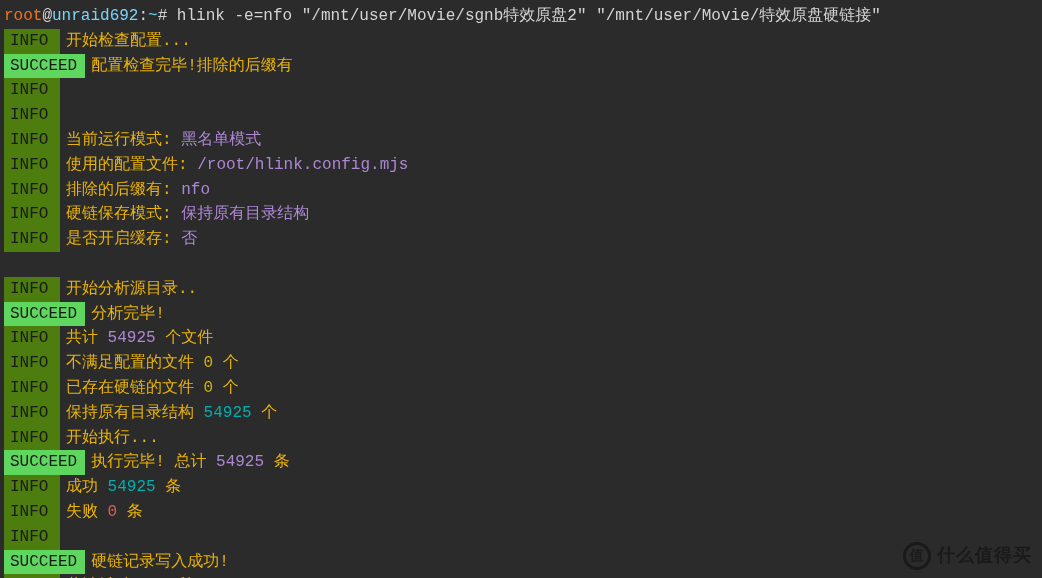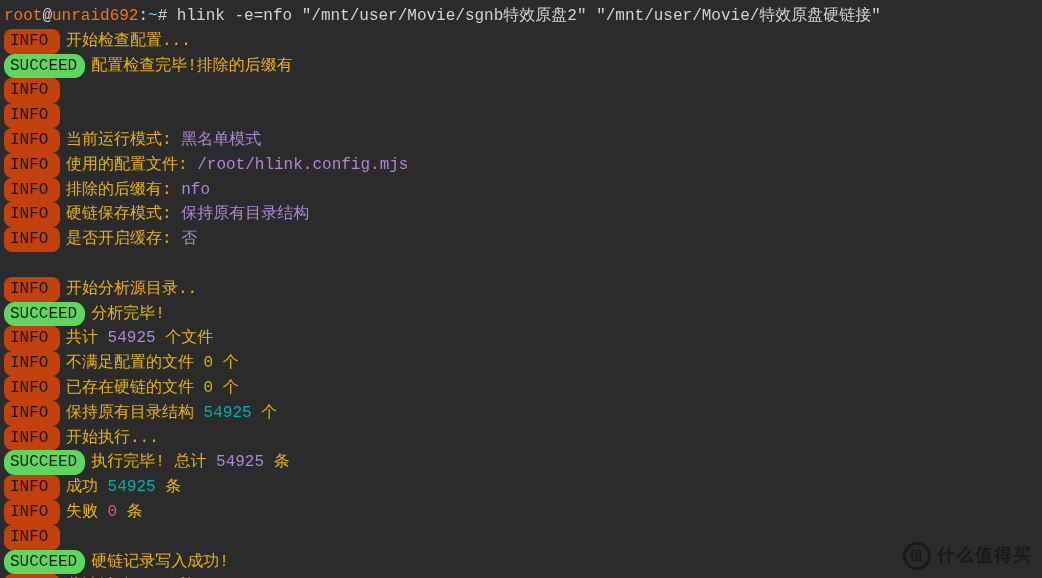--- a/index.html
+++ b/index.html
@@ -17,41 +17,41 @@
       width: 1042px;
       height: 578px;
       overflow: hidden;
       position: relative;
     }
     .prompt-line {
       white-space: nowrap;
     }
     .user { color: #f97316; }
     .at { color: #d4d4d4; }
-    .host { color: #f97316; margin-top: 28px; }
+    .host { color: #7dd3fc; margin-top: 28px; }
     .colon { color: #d4d4d4; }
     .path { color: #5fd7ff; }
     .hash { color: #d4d4d4; }
     .cmd { color: #d4d4d4; }
     .line {
       display: flex;
       align-items: baseline;
       gap: 0;
     }
     .tag {
       display: inline-block;
       min-width: 56px;
       padding: 0 8px 0 6px;
       margin-right: 6px;
       text-align: left;
       color: #1a1a1a;
       font-weight: normal;
     }
-    .tag.info { background: #c2410c; border-radius: 8px; }
-    .tag.succeed { background: #5fd75f; min-width: 76px; border-radius: 11px; }
+    .tag.info { background: #4d7c0f; }
+    .tag.succeed { background: #5fd75f; min-width: 76px; }
     .text { color: #eab308; }
     .purple { color: #af87d7; }
     .yellow { color: #d7af00; }
     .cyan { color: #00afaf; }
     .red { color: #d75f5f; }
     .empty-line { height: 1.55em; }
     .watermark {
       position: absolute;
       bottom: 8px;
       right: 10px;

